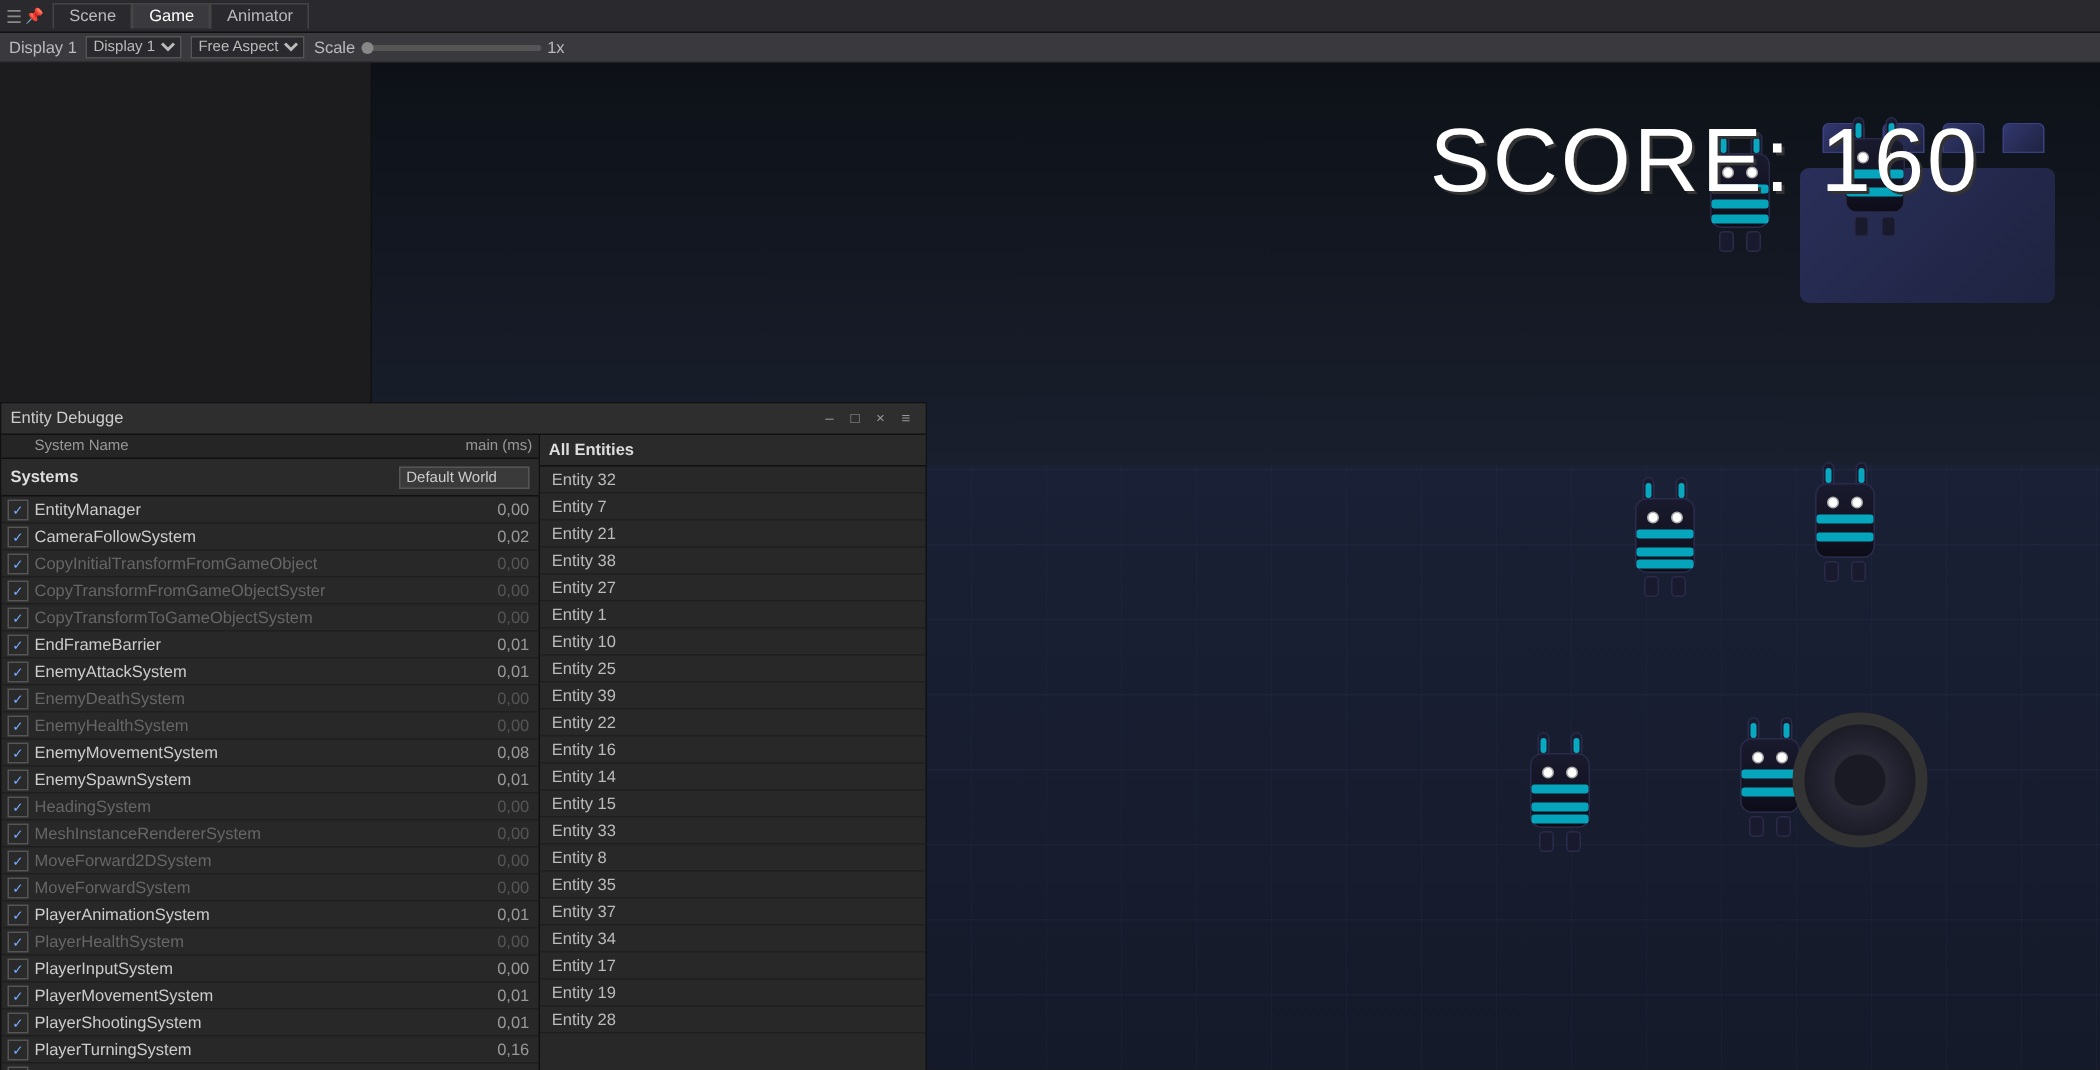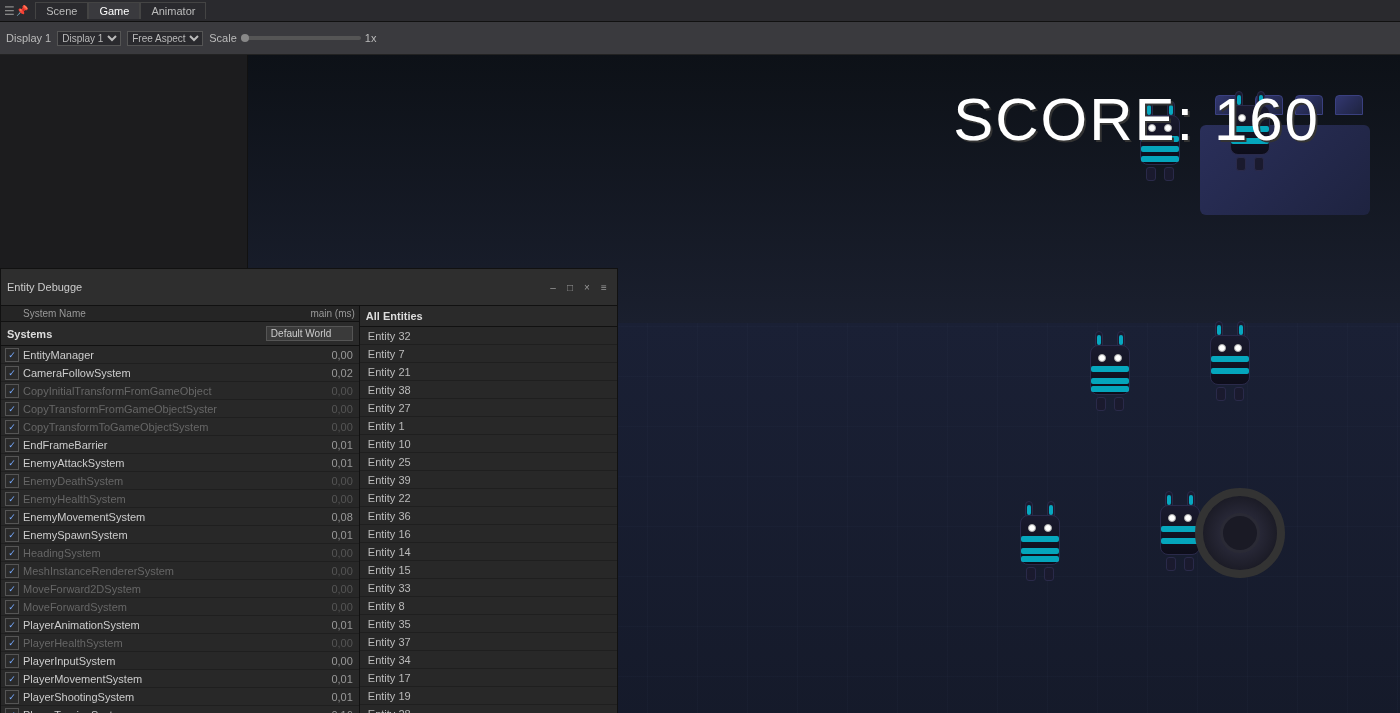--- a/index.html
+++ b/index.html
@@ -43,21 +43,21 @@
       cursor: pointer;
       border-bottom: none;
     }
     .tab.active {
       background: #3a3a3e;
       color: #fff;
     }
 
     
     #second-toolbar {
-      height: 33px;
+      height: 20px;
       background: #3a3a3e;
       display: flex;
       align-items: center;
       padding: 0 6px;
       gap: 6px;
       border-bottom: 1px solid #222;
       font-size: 11px;
       color: #bbb;
     }
     .scale-bar {
@@ -107,21 +107,21 @@
       border: 1px solid #111;
       z-index: 10;
     }
     #debugger-header {
       background: #2e2e2e;
       display: flex;
       align-items: center;
       justify-content: space-between;
       padding: 2px 6px;
       border-bottom: 1px solid #111;
-      height: 37px;
+      height: 21px;
     }
     #debugger-title {
       font-size: 11px;
       color: #ccc;
     }
     .ctrl-btn {
       font-size: 10px;
       color: #999;
       cursor: pointer;
       width: 14px;
@@ -879,21 +879,20 @@
       <div class="entity-row">Entity 32</div>
           <div class="entity-row">Entity 7</div>
           <div class="entity-row">Entity 21</div>
           <div class="entity-row">Entity 38</div>
           <div class="entity-row">Entity 27</div>
           <div class="entity-row">Entity 1</div>
           <div class="entity-row">Entity 10</div>
           <div class="entity-row">Entity 25</div>
           <div class="entity-row">Entity 39</div>
           <div class="entity-row">Entity 22</div>
-          <div class="entity-row">Entity 36</div>
           <div class="entity-row">Entity 16</div>
           <div class="entity-row">Entity 14</div>
           <div class="entity-row">Entity 15</div>
           <div class="entity-row">Entity 33</div>
           <div class="entity-row">Entity 8</div>
           <div class="entity-row">Entity 35</div>
           <div class="entity-row">Entity 37</div>
           <div class="entity-row">Entity 34</div>
           <div class="entity-row">Entity 17</div>
           <div class="entity-row">Entity 19</div>

